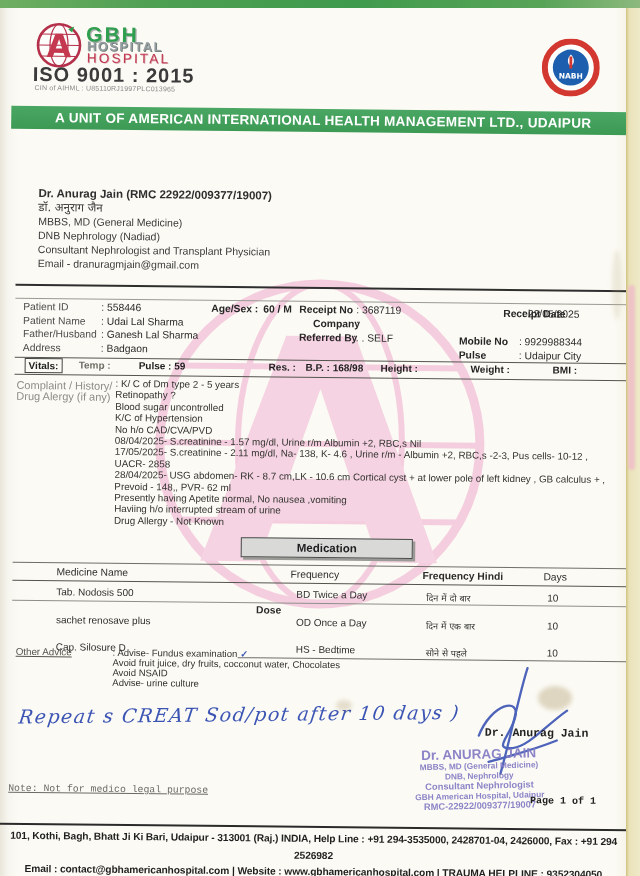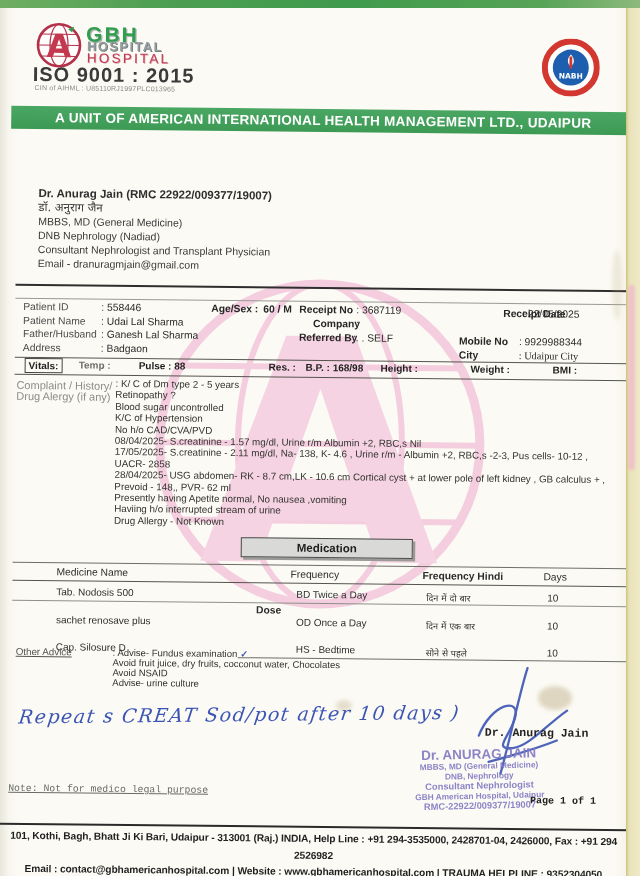--- a/index.html
+++ b/index.html
@@ -146,27 +146,27 @@
   <span class="fval" style="left:355px;top:304px;">:  3687119</span>
   <span class="flabel fbold" style="left:312px;top:318px;">Company</span>
   <span class="fval" style="left:355px;top:318px;">:</span>
   <span class="flabel fbold" style="left:298px;top:331.5px;">Referred By</span>
   <span class="fval" style="left:352px;top:331.5px;">:. . SELF</span>
 
   <span class="flabel fbold" style="left:458px;top:306px;margin-left:44px;">Receipt Date</span>
   <span class="fval" style="left:521px;top:306px;">: 22/05/2025</span>
   <span class="flabel fbold" style="left:458px;top:334px;">Mobile No</span>
   <span class="fval" style="left:518px;top:334px;">: 9929988344</span>
-  <span class="flabel fbold" style="left:458px;top:347.5px;">City</span>
-  <span class="fval" style="left:518px;top:347.5px;font-family:Liberation Serif, serif;">: Udaipur City</span>
+  <span class="flabel fbold" style="left:458px;top:347.5px;">Pulse</span>
+  <span class="fval" style="left:518px;top:347.5px;">: Udaipur City</span>
 
   <div class="hline" style="left:14px;top:360px;width:616px;background:#55554f;"></div>
   <div class="vitals-box" style="left:24px;top:360.5px;">Vitals:</div>
   <span class="vit" style="left:78px;top:361.5px;color:#6e6e66;">Temp :</span>
-  <span class="vit" style="left:138px;top:361.5px;">Pulse : 88</span>
+  <span class="vit" style="left:138px;top:361.5px;">Pulse : 59</span>
   <span class="vit" style="left:268px;top:361.5px;text-align:right;">Res. :</span>
   <span class="vit" style="left:305px;top:361.5px;">B.P.  : 168/98</span>
   <span class="vit" style="left:380px;top:361.5px;">Height :</span>
   <span class="vit" style="left:470px;top:361.5px;">Weight :</span>
   <span class="vit" style="left:552px;top:361.5px;">BMI :</span>
   <div class="hline" style="left:14px;top:376.5px;width:616px;background:#55554f;"></div>
 
   <div class="hist-label" style="left:16px;top:382px;">Complaint / History/</div>
   <div class="hist-label" style="left:16px;top:393px;">Drug Alergy (if any)</div>
   <div class="hist-lines">

